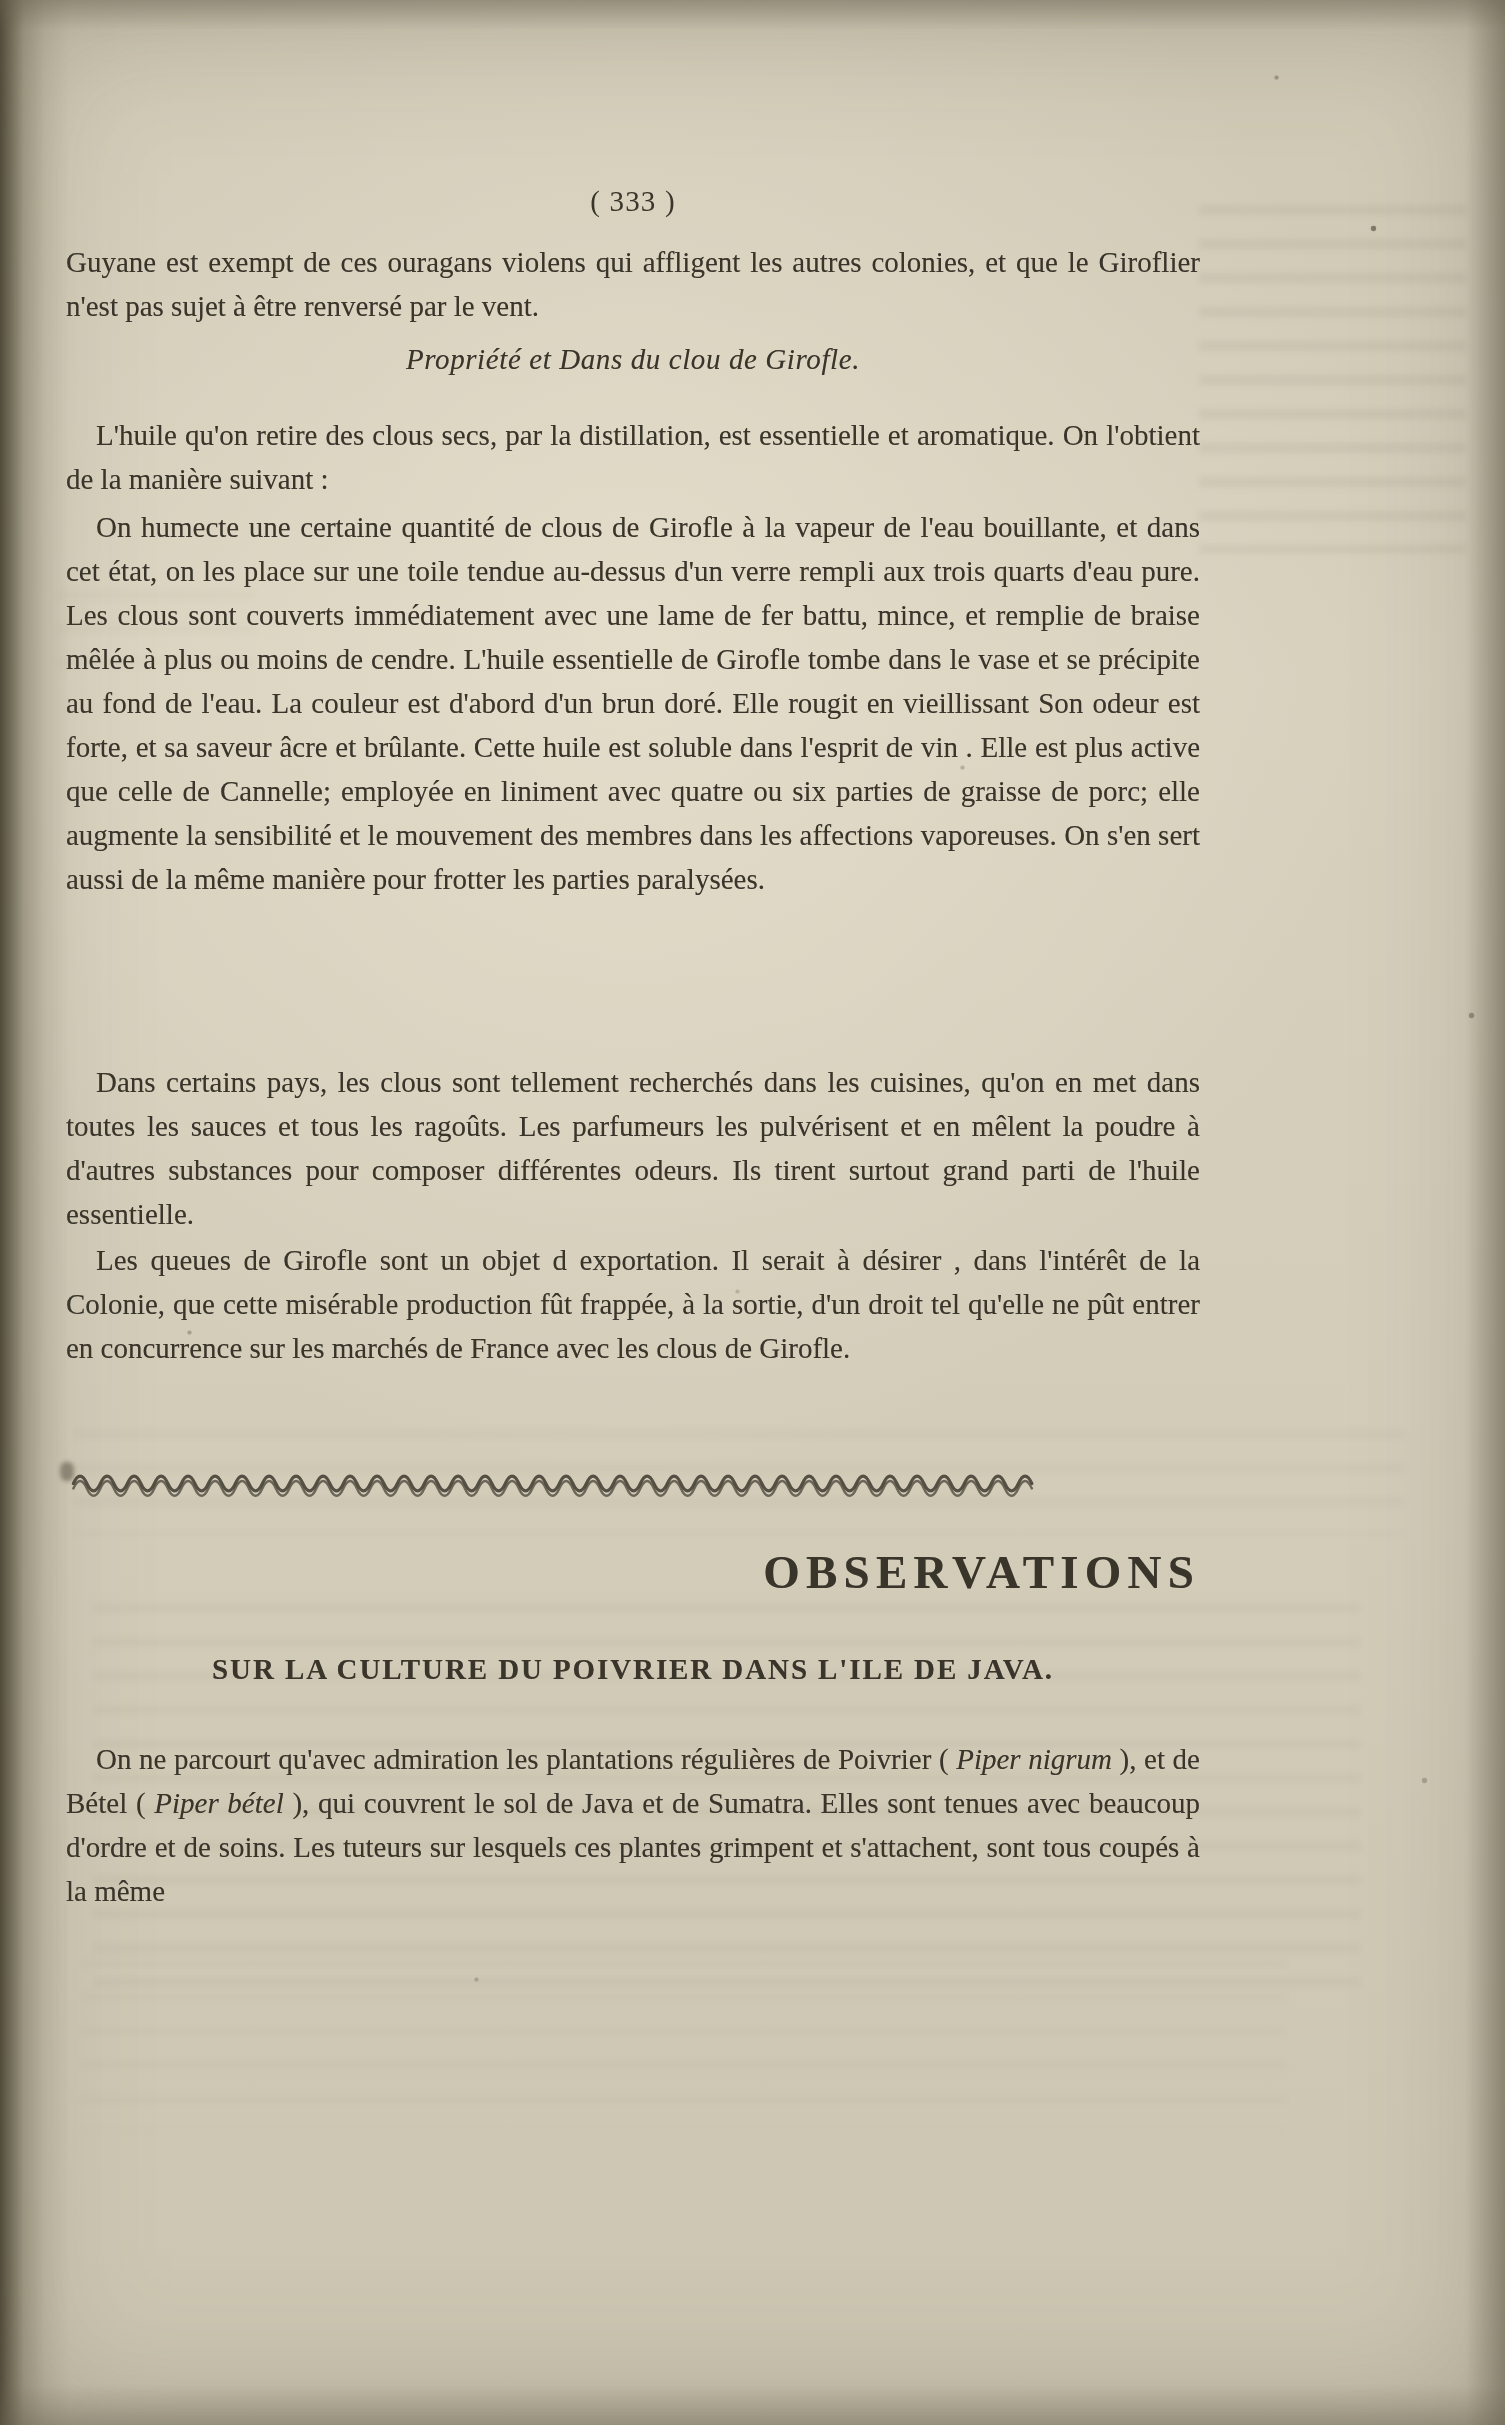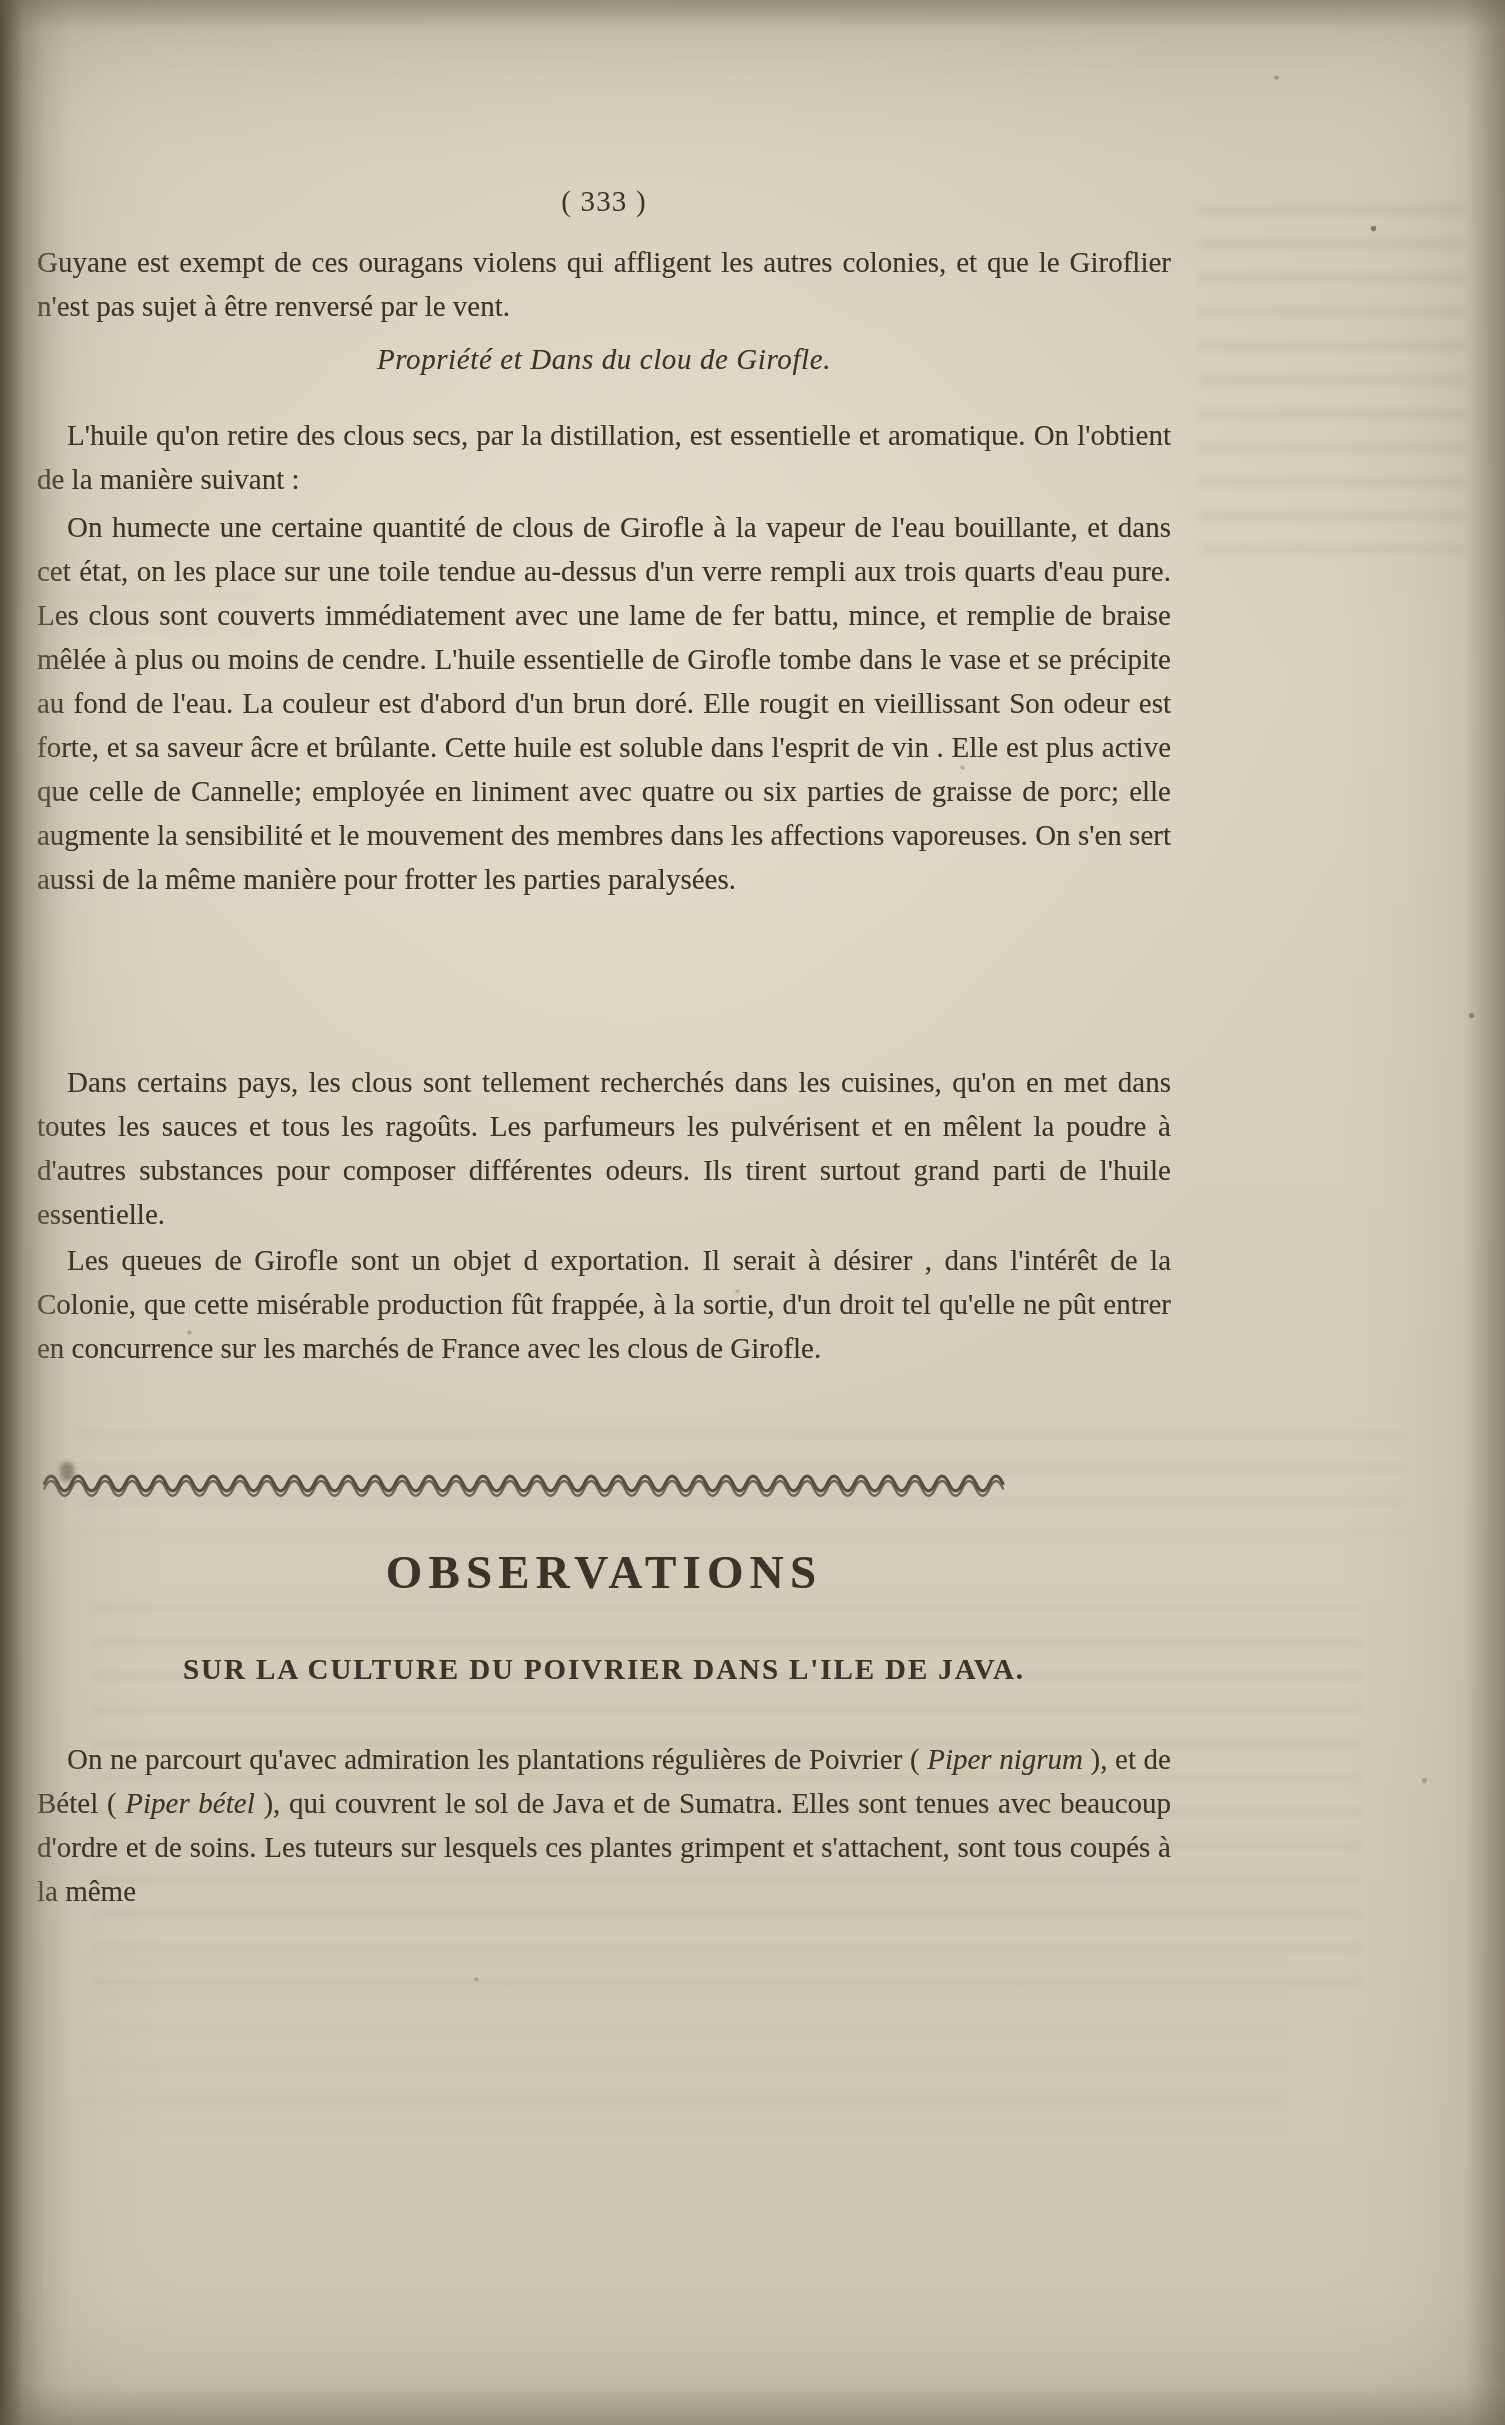--- a/index.html
+++ b/index.html
@@ -57,38 +57,38 @@
       475px 1978px 0 0.6px rgba(62,56,42,0.25),
       736px 1290px 0 0.6px rgba(62,56,42,0.20),
       1423px 1779px 0 1.2px rgba(62,56,42,0.28);
   }
   .sig-mark {
     position: absolute; left: 60px; top: 1462px; width: 13.7px; height: 18.6px;
     background: rgba(60,55,42,0.45); filter: blur(1.9px); border-radius: 40%;
     pointer-events: none;
   }
 
-  .content { position: absolute; left: 37px; top: 0; width: 1134px; height: 100%; color: #39352b; }
+  .content { position: absolute; left: 66px; top: 0; width: 1134px; height: 100%; color: #39352b; }
   .content > * { position: absolute; width: 100%; margin: 0; }
 
   .page-number { top: 185px; text-align: center; font-size: 29px; letter-spacing: 1.2px; }
   .para {
     font-size: 29px; line-height: 44px; text-align: justify; text-indent: 30px;
     text-shadow: 0 0 0.6px rgba(57,53,43,0.35);
   }
   .no-indent { text-indent: 0; }
   .p-guyane  { top: 240px; }
   .h-girofle { top: 343px; text-align: center; font-style: italic; font-weight: normal;
                font-size: 29px; letter-spacing: 0.6px; text-shadow: 0 0 0.6px rgba(57,53,43,0.35); }
   .p-huile   { top: 413px; }
   .p-humecte { top: 505px; }
   .p-pays    { top: 1060px; }
   .p-queues  { top: 1238px; }
   .divider   { top: 1470px; width: 972px; height: 27px; }
-  .obs-title { top: 1545px; text-align: center; font-size: 47px; font-weight: bold;
+  .obs-title { top: 1545px; text-align: right; font-size: 47px; font-weight: bold;
                letter-spacing: 6.2px; text-shadow: 0 0 0.6px rgba(57,53,43,0.4); }
   .obs-subtitle { top: 1653px; text-align: center; font-size: 29px; font-weight: bold;
                letter-spacing: 1.9px; text-shadow: 0 0 0.6px rgba(57,53,43,0.35); }
   .p-java    { top: 1737px; }
   .italic    { font-style: italic; margin-top: 38px; }
 </style>
 </head>
 <body>
 
 <div class="page">

